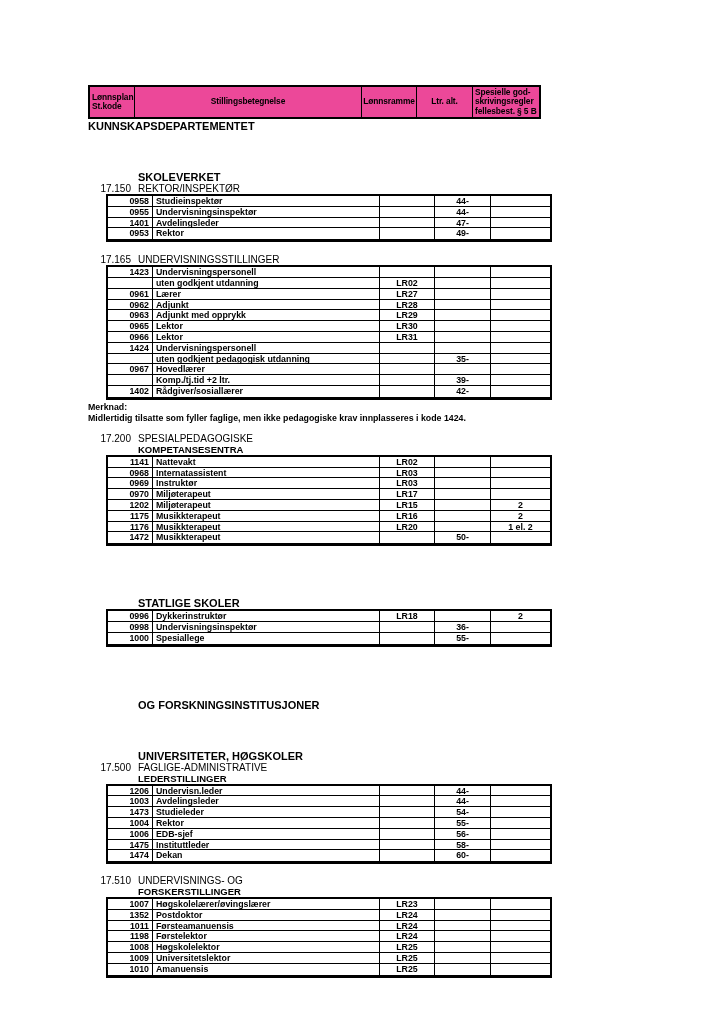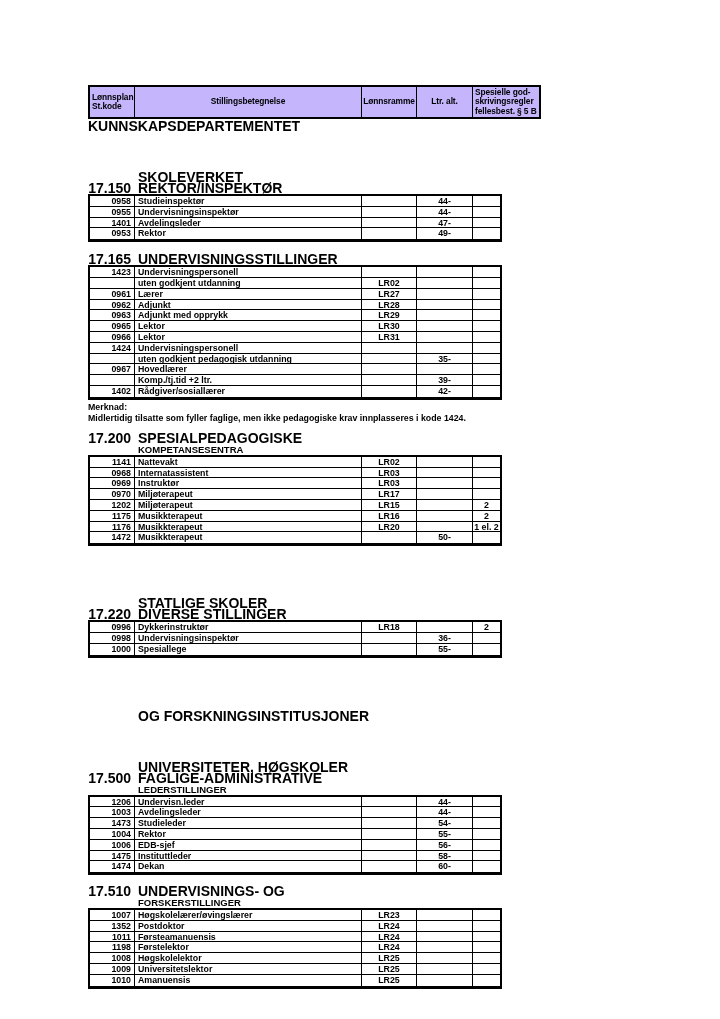--- a/index.html
+++ b/index.html
@@ -17,49 +17,50 @@
     left: 88px; top: 85px;
     width: 453px;
   }
 
   
   .hdr {
     width: 453px; height: 34px;
     display: grid;
     grid-template-columns: 45px 227px 55px 56px 1fr;
     border: 2px solid #000;
-    background: #c4b5fd;
+    background: #ec4899;
   }
   .hdr .hc {
     border-right: 1px solid #000;
     font-size: 8.4px; font-weight: 700;
     line-height: 9.4px; letter-spacing: -0.1px;
     padding: 1px 2px;
     display: flex; flex-direction: column; justify-content: center;
     overflow: hidden; white-space: nowrap;
   }
   .hdr .hc:last-child { border-right: none; }
   .hdr .hc.ctr { align-items: center; text-align: right; }
 
   
   .flow { margin-top: 2px; }
   .heading {
-    font-size: 14px; font-weight: 700;
+    font-size: 11px; font-weight: 700;
     line-height: 11px; white-space: nowrap;
   }
   .heading.lvl1 { padding-left: 50px; margin-top: 40px; }
-  .sec { font-size: 14px; font-weight: 700; line-height: 11px; white-space: nowrap; }
+  .sec { font-size: 10px; font-weight: 400; line-height: 11px; white-space: nowrap; }
   .sec .sc { display: inline-block; width: 43px; text-align: right; margin-right: 7px; }
   .sec2 { font-size: 9.5px; font-weight: 700; line-height: 11px; padding-left: 50px; white-space: nowrap; }
 
   
   .tbl {
-    width: 414px;
+    width: 446px;
     border: 2px solid #000;
     border-bottom-width: 3px;
+    margin-left: 18px;
   }
   .trow {
     display: grid;
     grid-template-columns: 45px 227px 55px 56px 1fr;
     height: 10.8px;
     border-bottom: 1px solid #000;
   }
   .trow:last-child { border-bottom: none; }
   .trow > div {
     border-right: 1px solid #000;
@@ -289,21 +290,20 @@
           <div class="trow">
             <div class="td-code">1472</div>
             <div class="td-title">Musikkterapeut</div>
             <div class="td-lr"></div>
             <div class="td-ltr">50-</div>
             <div class="td-sp"></div>
           </div>
         </div>
         <div class="gap" style="height: 12px;"></div>
         <div class="heading lvl1">STATLIGE SKOLER</div>
-        <div class="sec"><span class="sc">17.220</span><span>DIVERSE STILLINGER</span></div>
         <div class="tbl">
           <div class="trow">
             <div class="td-code">0996</div>
             <div class="td-title">Dykkerinstruktør</div>
             <div class="td-lr">LR18</div>
             <div class="td-ltr"></div>
             <div class="td-sp">2</div>
           </div>
           <div class="trow">
             <div class="td-code">0998</div>

